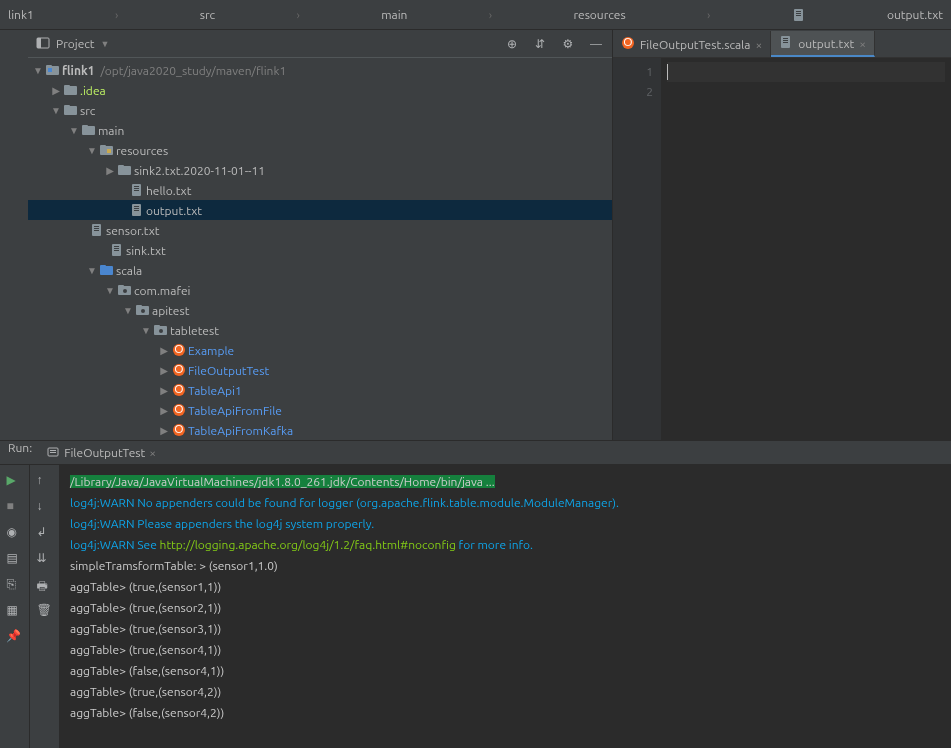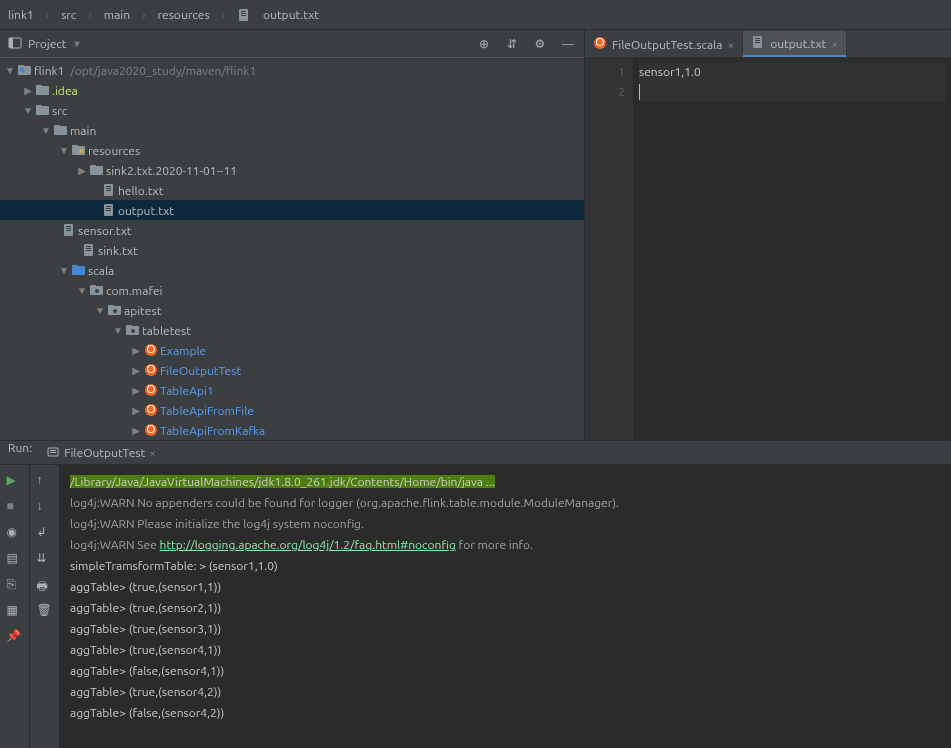--- a/index.html
+++ b/index.html
@@ -1,24 +1,24 @@
 <!DOCTYPE html>
 <html><head>
   <meta charset="utf-8">
   <style>
     * { margin: 0; padding: 0; box-sizing: border-box; font-family: -apple-system, "Segoe UI", Ubuntu, sans-serif; font-size: 12px; }
     body { background: #3c3f41; color: #bbbbbb; width: 951px; height: 748px; overflow: hidden; }
     
-    .breadcrumb { height: 30px; display: flex; align-items: center; padding: 0 8px; border-bottom: 1px solid #2b2b2b; gap: 12px; }
+    .breadcrumb { height: 30px; display: flex; align-items: center; padding: 0 8px; border-bottom: 1px solid #2b2b2b; gap: 4px; justify-content: space-between; }
     .breadcrumb .sep { color: #666; }
     .breadcrumb .crumb { color: #bbbbbb; }
     .breadcrumb .crumb.active { color: #bbbbbb; }
     .file-icon-mini { width: 14px; height: 14px; display: inline-flex; align-items: center; justify-content: center; }
     
-    .main-split { display: flex; height: 410px; }
+    .main-split { display: flex; height: 410px; margin-left: 28px; }
     .project-panel { width: 585px; border-right: 1px solid #2b2b2b; display: flex; flex-direction: column; }
     .project-header { height: 28px; display: flex; align-items: center; justify-content: space-between; padding: 0 8px; border-bottom: 1px solid #515658; background: #3c3f41; }
     .project-header-left { display: flex; align-items: center; gap: 6px; }
     .project-header-right { display: flex; align-items: center; gap: 12px; }
     .header-icon { width: 16px; height: 16px; color: #afb1b3; display: flex; align-items: center; justify-content: center; cursor: pointer; }
     .tree { flex: 1; overflow: auto; padding-top: 2px; }
     .tree-row { height: 20px; display: flex; align-items: center; padding-left: 4px; cursor: pointer; white-space: nowrap; }
     .tree-row.selected { background: #0d293e; }
     .tree-row .arrow { width: 12px; text-align: center; color: #808080; font-size: 10px; }
     .tree-row .icon { width: 18px; height: 16px; display: inline-flex; align-items: center; justify-content: center; }
@@ -42,23 +42,23 @@
     .run-panel { height: 308px; border-top: 1px solid #2b2b2b; display: flex; flex-direction: column; }
     .run-header { height: 24px; display: flex; padding: 0 8px; gap: 8px; background: #3c3f41; border-bottom: 1px solid #2b2b2b; }
     .run-tab { display: flex; align-items: center; gap: 4px; padding: 2px 6px; }
     .run-tab.active { }
     .run-tab .close { color: #808080; }
     .run-body { flex: 1; display: flex; }
     .run-left-tools { width: 30px; background: #3c3f41; display: flex; flex-direction: column; align-items: center; gap: 10px; padding-top: 8px; border-right: 1px solid #2b2b2b; }
     .run-left-tools2 { width: 30px; background: #3c3f41; display: flex; flex-direction: column; align-items: center; gap: 10px; padding-top: 8px; border-right: 1px solid #2b2b2b; }
     .tool-icon { width: 16px; height: 16px; color: #afb1b3; cursor: pointer; }
     .console { flex: 1; background: #2b2b2b; font-family: Menlo, Consolas, monospace; font-size: 12px; line-height: 21px; padding: 6px 10px; color: #cccccc; overflow: auto; }
-    .console .hl { background: #4d7c0f; }
-    .console .warn { color: #a3a3a3; }
-    .console .link { color: #86efac; text-decoration: underline; }
+    .console .hl { background: #15803d; }
+    .console .warn { color: #0ea5e9; }
+    .console .link { color: #84cc16; }
   </style>
 </head>
 <body>
 
 <div class="breadcrumb">
   <span class="crumb">link1</span>
   <span class="sep">›</span>
   <span class="crumb">src</span>
   <span class="sep">›</span>
   <span class="crumb">main</span>
@@ -97,21 +97,21 @@
     <div class="tree">
       <div class="tree-row" style="padding-left:4px">
           <span class="arrow">▼</span>
           <span class="icon">
             <svg width="16" height="14">
               <rect x="1" y="3" width="13" height="9" rx="1" fill="#87939a"></rect>
               <rect x="1" y="2" width="6" height="3" rx="1" fill="#87939a"></rect>
               <rect x="3" y="5" width="4" height="4" fill="#4a86cf"></rect>
             </svg>
           </span>
-          <span class="label" style="font-weight:normal">flink1</span>
+          <span class="label" style="font-weight:bold">flink1</span>
           <span class="path-hint">/opt/java2020_study/maven/flink1</span>
         </div>
       <div class="tree-row" style="padding-left:22px">
           <span class="arrow">▶</span>
           <span class="icon">
             <svg width="16" height="14">
               <rect x="1" y="3" width="13" height="9" rx="1" fill="#87939a"></rect>
               <rect x="1" y="2" width="6" height="3" rx="1" fill="#87939a"></rect>
             </svg>
           </span>
@@ -322,21 +322,20 @@
         <span>output.txt</span>
         <span class="close">×</span>
       </div>
     </div>
     <div class="editor-body">
       <div class="gutter">
         <div>1</div>
         <div>2</div>
       </div>
       <div class="code">
-        <div class="line1"><span>sensor1,1.0</span></div>
         <div class="caret-line">
             <span class="caret"></span>
           </div>
       </div>
     </div>
   </div>
 </div>
 
 <div class="run-panel">
   <div class="run-header">
@@ -365,21 +364,21 @@
       <span class="tool-icon">↑</span>
       <span class="tool-icon">↓</span>
       <span class="tool-icon">↲</span>
       <span class="tool-icon">⇊</span>
       <span class="tool-icon">🖶</span>
       <span class="tool-icon">🗑</span>
     </div>
     <div class="console">
       <div><span class="hl">/Library/Java/JavaVirtualMachines/jdk1.8.0_261.jdk/Contents/Home/bin/java ...</span></div>
       <div class="warn">log4j:WARN No appenders could be found for logger (org.apache.flink.table.module.ModuleManager).</div>
-      <div class="warn">log4j:WARN Please initialize the log4j system noconfig.</div>
+      <div class="warn">log4j:WARN Please appenders the log4j system properly.</div>
       <div><span class="warn">log4j:WARN See </span><span class="link">http://logging.apache.org/log4j/1.2/faq.html#noconfig</span><span class="warn"> for more info.</span></div>
       <div>simpleTramsformTable: &gt; (sensor1,1.0)</div>
       <div>aggTable&gt; (true,(sensor1,1))</div>
       <div>aggTable&gt; (true,(sensor2,1))</div>
       <div>aggTable&gt; (true,(sensor3,1))</div>
       <div>aggTable&gt; (true,(sensor4,1))</div>
       <div>aggTable&gt; (false,(sensor4,1))</div>
       <div>aggTable&gt; (true,(sensor4,2))</div>
       <div>aggTable&gt; (false,(sensor4,2))</div>
     </div>

